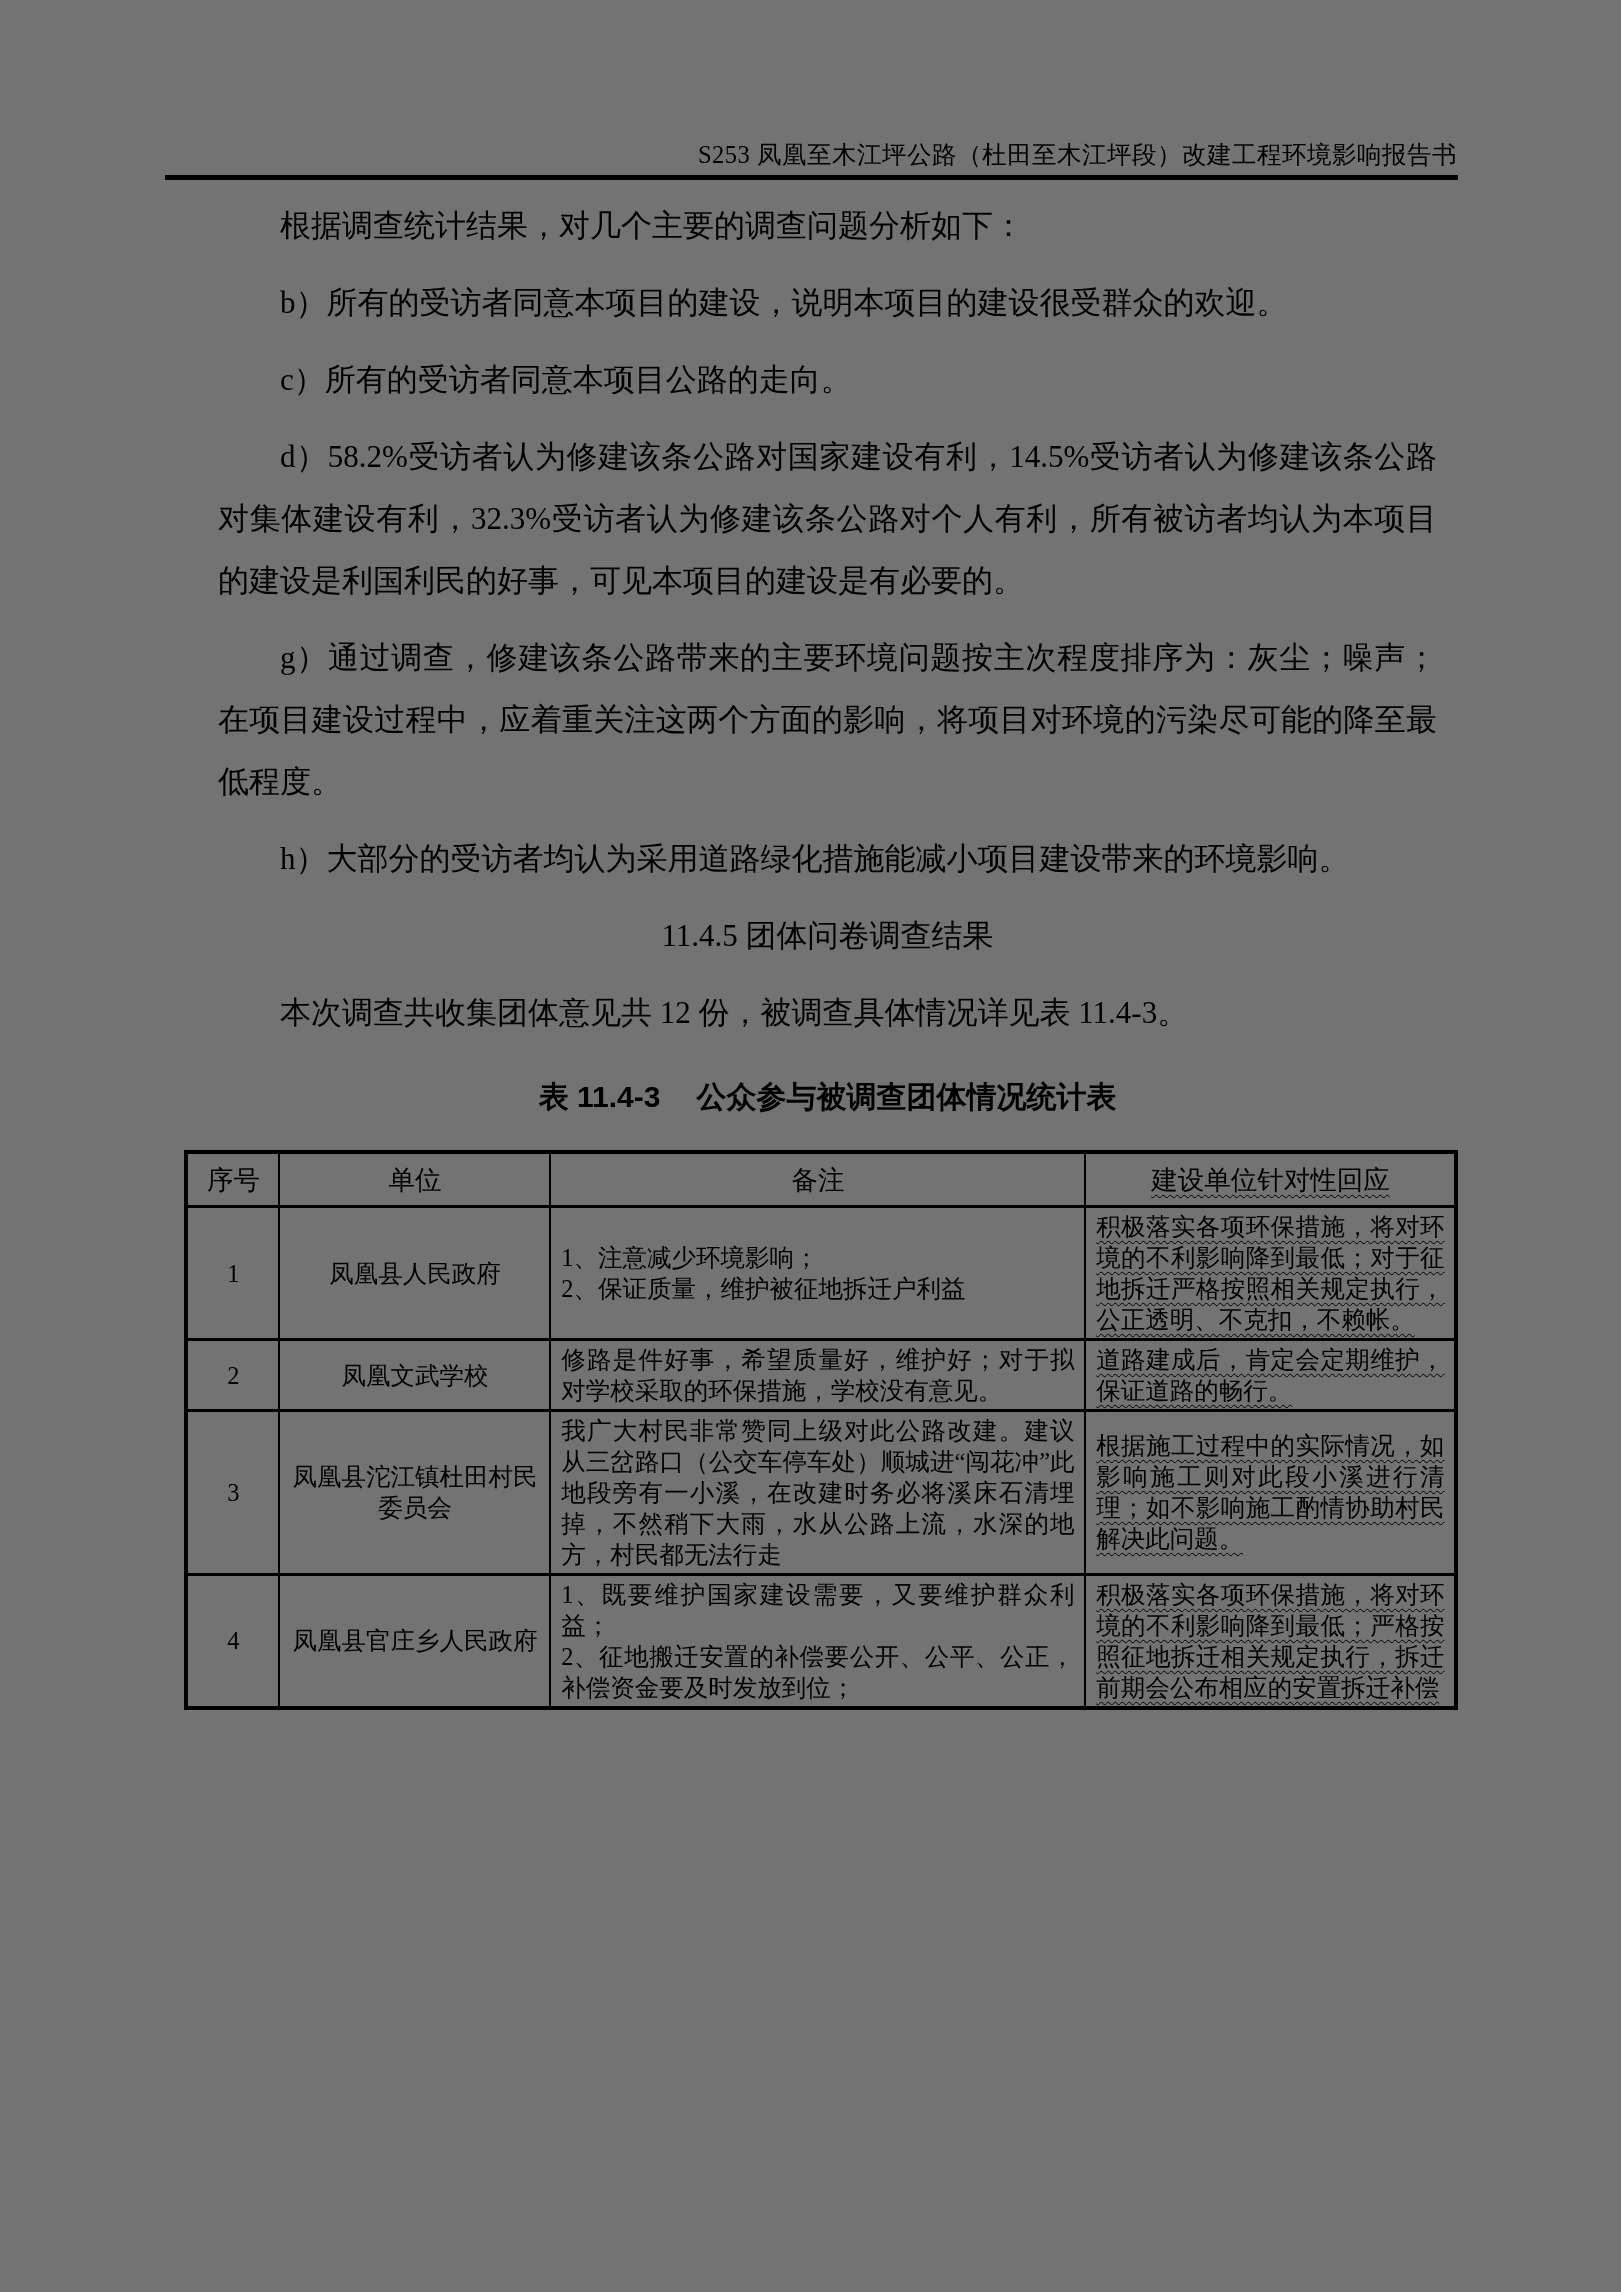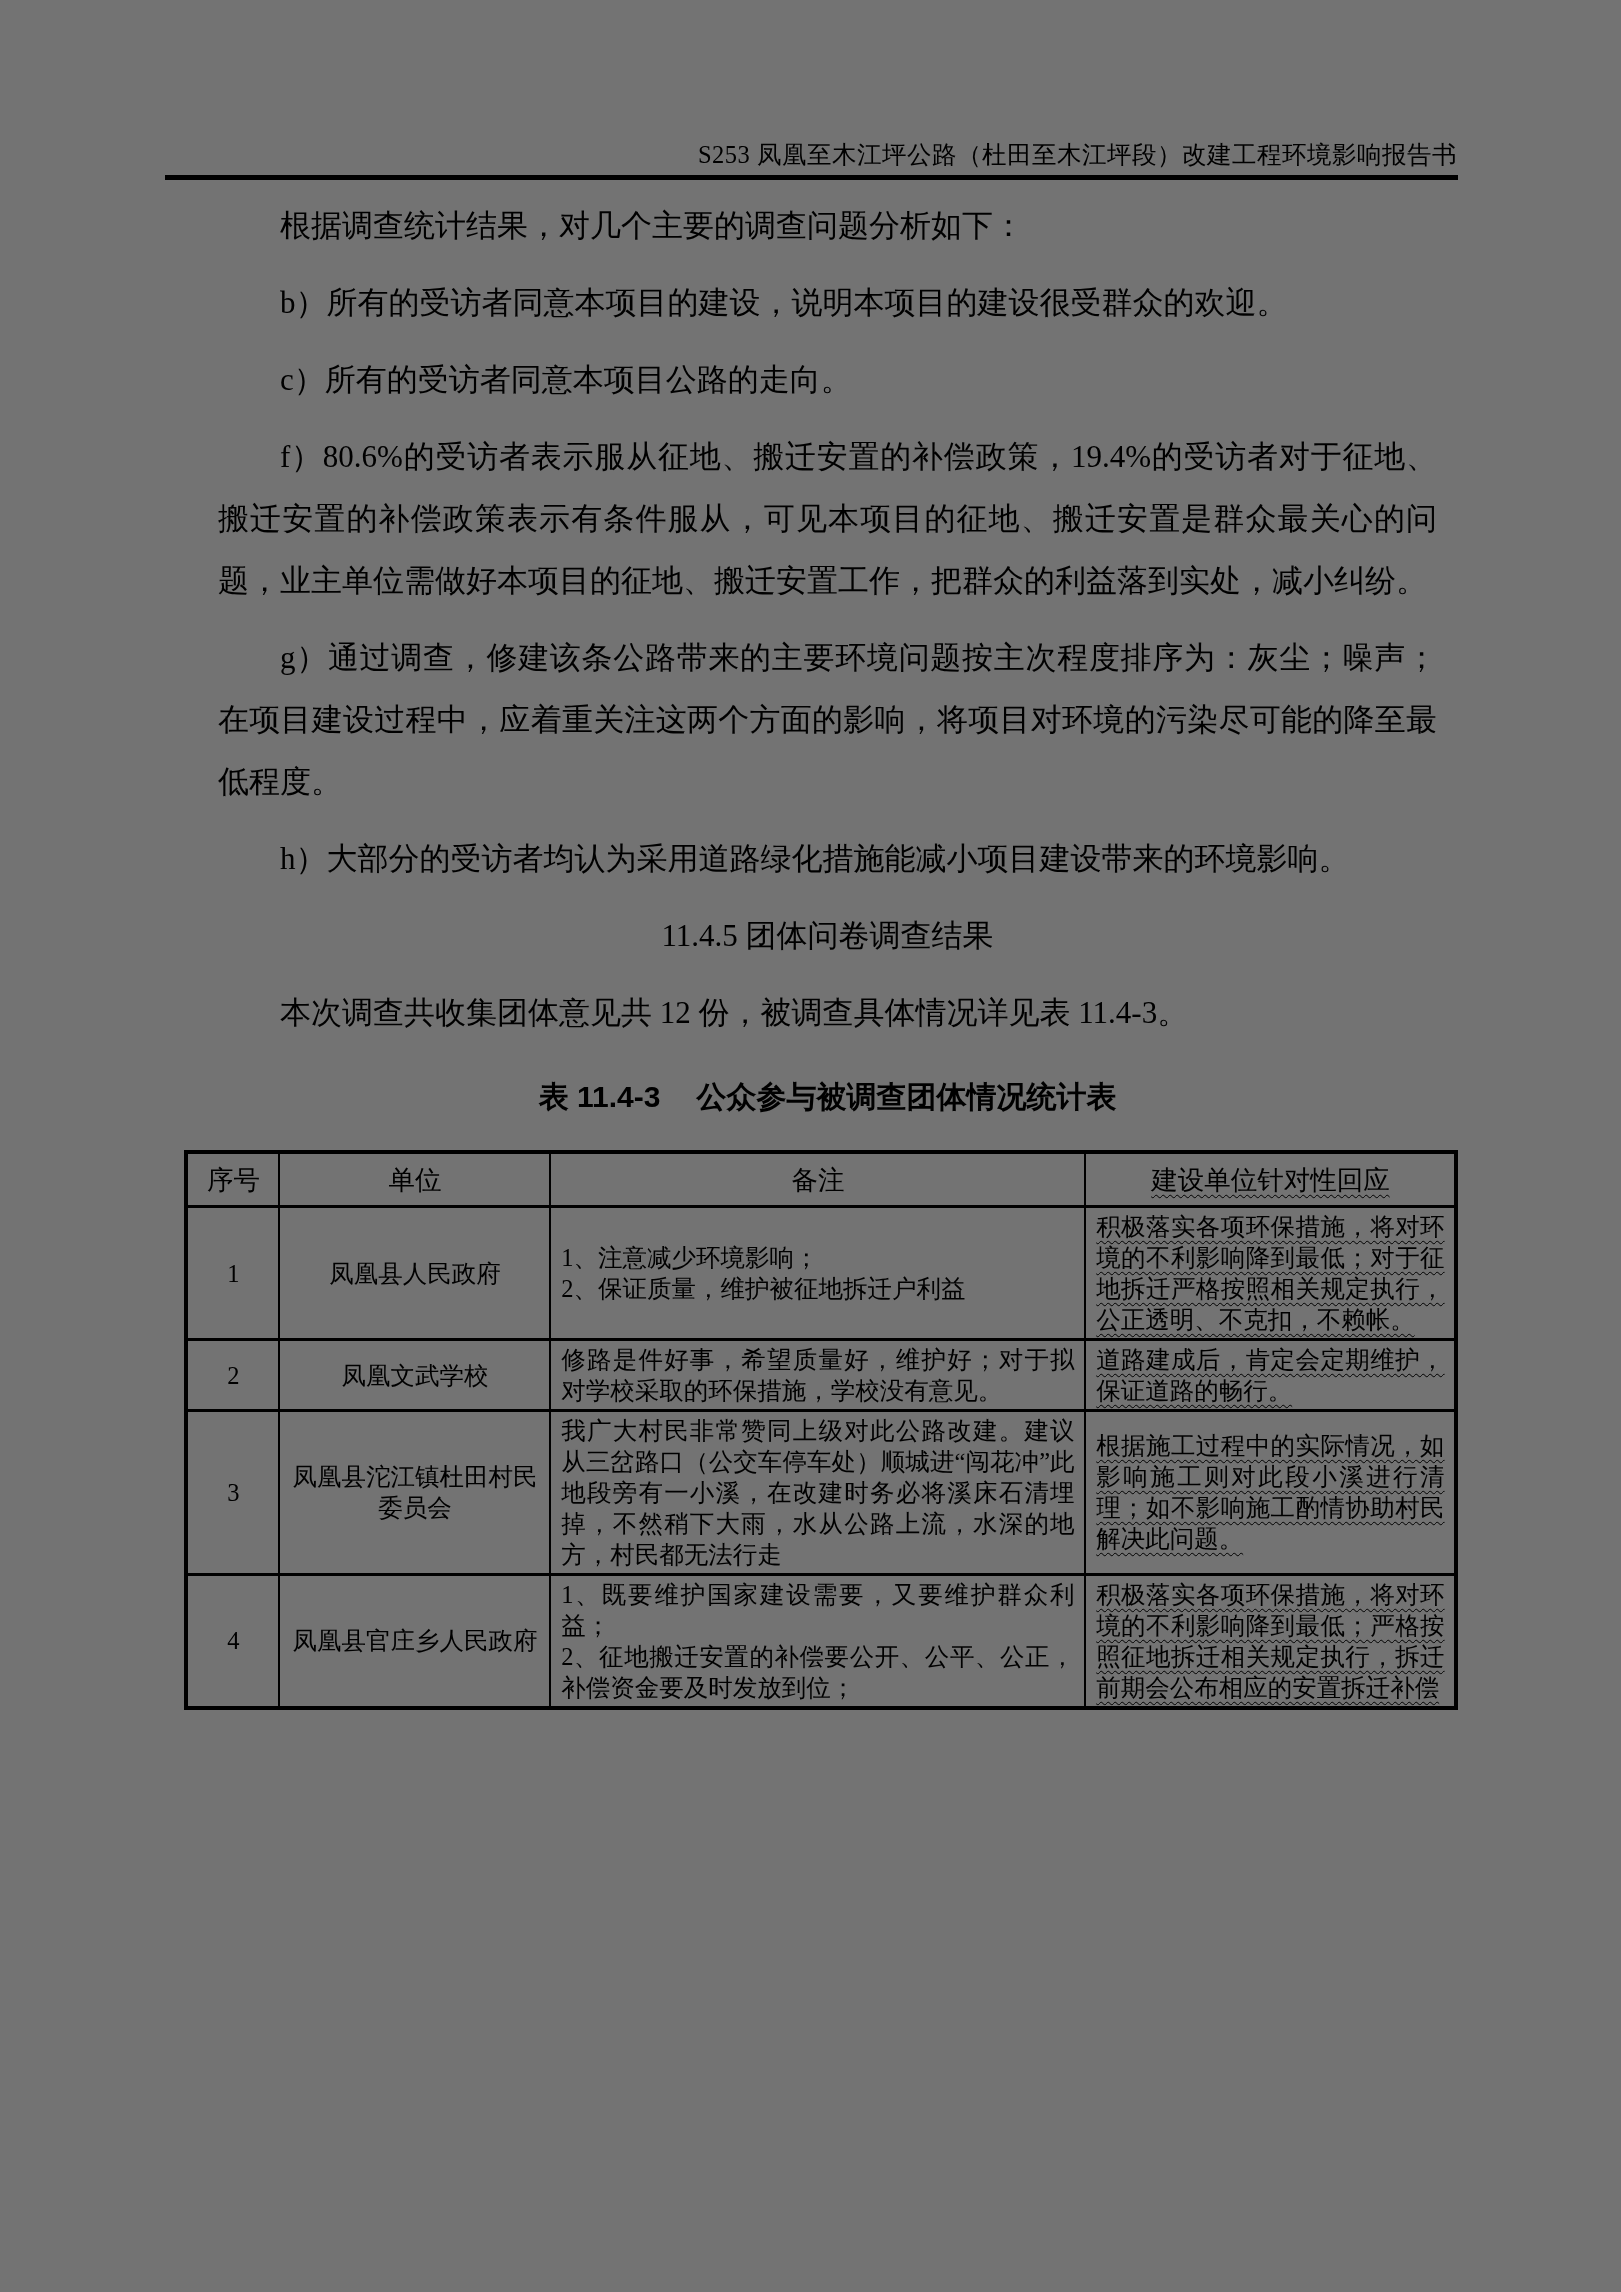--- a/index.html
+++ b/index.html
@@ -105,21 +105,21 @@
 
 <div class="page">
 
   <div class="running-header">S253 凤凰至木江坪公路（杜田至木江坪段）改建工程环境影响报告书</div>
   <div class="header-rule"></div>
 
   <div class="content">
     <p class="body-par indent">根据调查统计结果，对几个主要的调查问题分析如下：</p>
     <p class="body-par indent">b）所有的受访者同意本项目的建设，说明本项目的建设很受群众的欢迎。</p>
     <p class="body-par indent">c）所有的受访者同意本项目公路的走向。</p>
-    <p class="body-par indent">f）80.6%的受访者表示服从征地、搬迁安置的补偿政策，19.4%的受访者对于征地、搬迁安置的补偿政策表示有条件服从，可见本项目的征地、搬迁安置是群众最关心的问题，业主单位需做好本项目的征地、搬迁安置工作，把群众的利益落到实处，减小纠纷。</p>
+    <p class="body-par indent">d）58.2%受访者认为修建该条公路对国家建设有利，14.5%受访者认为修建该条公路对集体建设有利，32.3%受访者认为修建该条公路对个人有利，所有被访者均认为本项目的建设是利国利民的好事，可见本项目的建设是有必要的。</p>
     <p class="body-par indent">g）通过调查，修建该条公路带来的主要环境问题按主次程度排序为：灰尘；噪声；在项目建设过程中，应着重关注这两个方面的影响，将项目对环境的污染尽可能的降至最低程度。</p>
     <p class="body-par indent">h）大部分的受访者均认为采用道路绿化措施能减小项目建设带来的环境影响。</p>
 
     <h3 class="section-heading">11.4.5 团体问卷调查结果</h3>
     <p class="body-par indent">本次调查共收集团体意见共 12 份，被调查具体情况详见表 11.4-3。</p>
 
     <div class="table-title">
       <span>表 11.4-3</span><span class="gap"></span><span>公众参与被调查团体情况统计表</span>
     </div>
 

